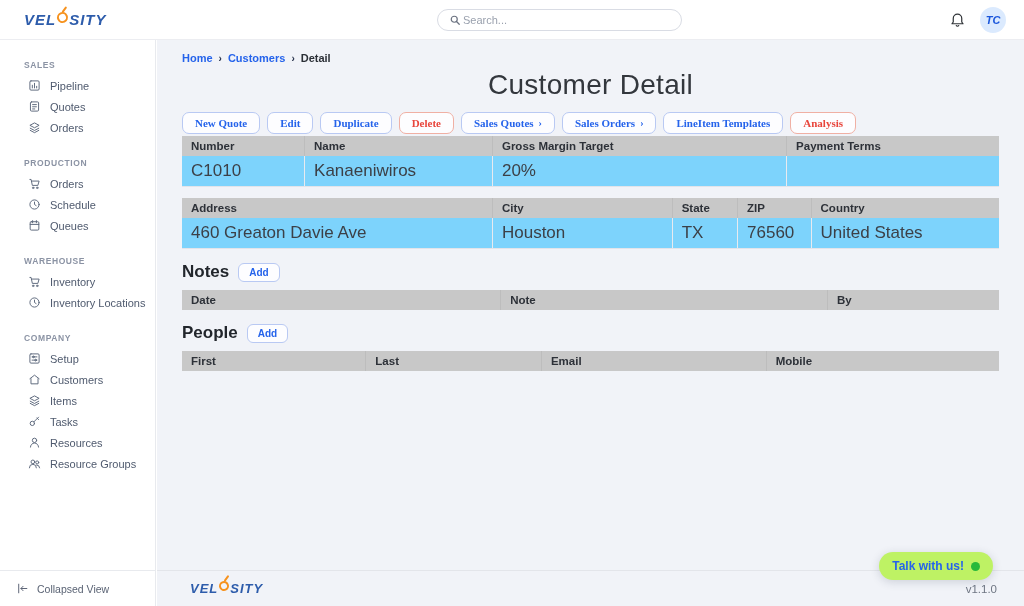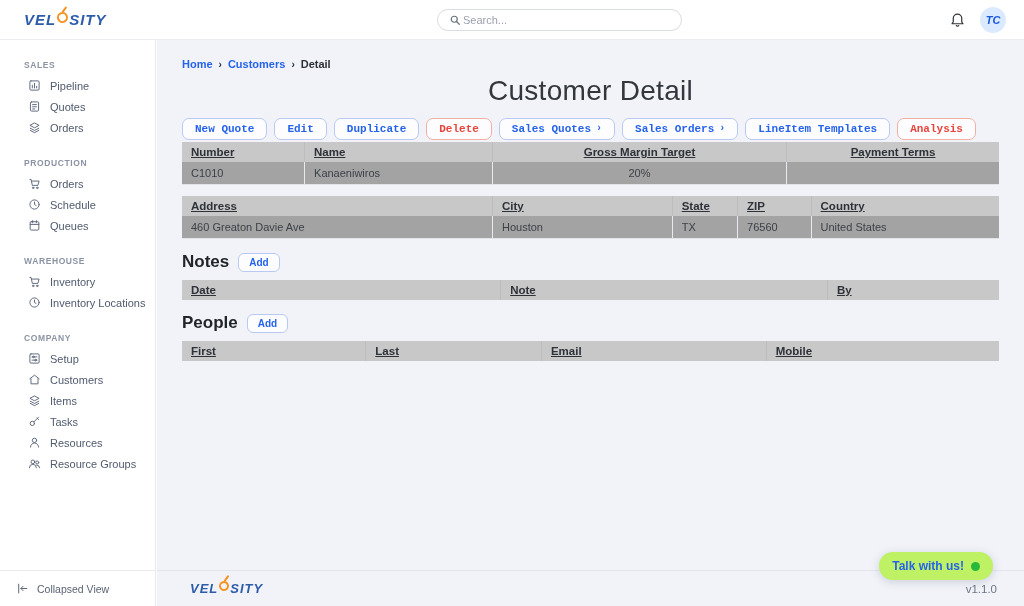--- a/index.html
+++ b/index.html
@@ -36,42 +36,42 @@
   .side-item { display:flex; align-items:center; gap:9px; padding:4px 0 4px 28px;
     font-size:11px; color:#4f5a6e; cursor:pointer; }
   .side-item svg { stroke:#5f6a7d; flex:none; }
   .side-bottom { position:absolute; bottom:0; left:0; right:0; height:36px;
     border-top:1px solid #e8eaee; display:flex; align-items:center; gap:8px;
     padding-left:16px; font-size:10.5px; color:#5a6374; cursor:pointer; }
   .side-bottom svg { stroke:#5a6374; }
   
   .main { position:absolute; top:40px; left:157px; right:0; bottom:0;
     background:#f1f3f8; padding:0 25px; }
-  .breadcrumb { padding-top:18px; display:flex; align-items:center; gap:6px;
+  .breadcrumb { padding-top:12px; display:flex; align-items:center; gap:6px;
     font-size:11px; font-weight:bold; }
   .breadcrumb .link { color:#2563eb; cursor:pointer; }
   .breadcrumb .sep { color:#1f2a44; font-size:10px; }
   .breadcrumb .current { color:#2b2f36; }
   .page-title { text-align:center; font-size:28px; font-weight:400; color:#33373d;
     letter-spacing:0.3px; margin:5px 0 11px; }
   .actions { display:flex; gap:7px; margin-bottom:2px; }
   .btn { background:#fdfdff; border:1px solid #b9c9f3; color:#2563eb; font-weight:bold;
-    font-size:11px; font-family:Liberation Mono, monospace; padding:4px 12px; border-radius:7px; cursor:pointer;
+    font-size:11px; font-family:Liberation Serif, serif; padding:4px 12px; border-radius:7px; cursor:pointer;
     display:flex; align-items:center; gap:5px; }
   .btn .caret { font-size:10px; line-height:1; }
   .btn.red { border-color:#f0b0a4; color:#e8453c; }
   
   table { width:100%; border-collapse:collapse; table-layout:fixed; }
   th { background:#c8c8c8; color:#2d3138; font-size:11.5px; font-weight:bold;
-    text-align:left; padding:4px 9px; border-right:1px solid #bdbdbd;text-decoration:underline; }
+    text-align:left; padding:4px 9px; border-right:1px solid #bdbdbd; }
   th:last-child { border-right:none; }
-  td { background:#a3a3a3; color:#3c4047; font-size:11px; padding:5px 9px;
+  td { background:#7dd3fc; color:#3c4047; font-size:17px; padding:5px 9px;
     border-right:1px solid #e8eaef; border-bottom:1px solid #e2e4ea; }
   td:last-child { border-right:none; }
-  .center { text-align:center; }
+  .center { text-align:left; }
   .tbl-address { margin-top:11px; }
   .section-head { display:flex; align-items:center; gap:9px; margin:13px 0 8px; }
   .section-head h2 { font-size:17px; font-weight:bold; color:#22262c; }
   .add-btn { font-size:10px; font-weight:bold; color:#2563eb; border:1px solid #b9c9f3;
     background:#fdfdff; border-radius:6px; padding:3px 10px; cursor:pointer; font-family:inherit; }
   
   .main-footer { position:absolute; left:0; right:0; bottom:0; height:36px;
     border-top:1px solid #e3e5ea; display:flex; align-items:center;
     justify-content:space-between; padding:0 27px 0 33px; }
   .main-footer .brand { margin-left:0; font-size:13px; }

